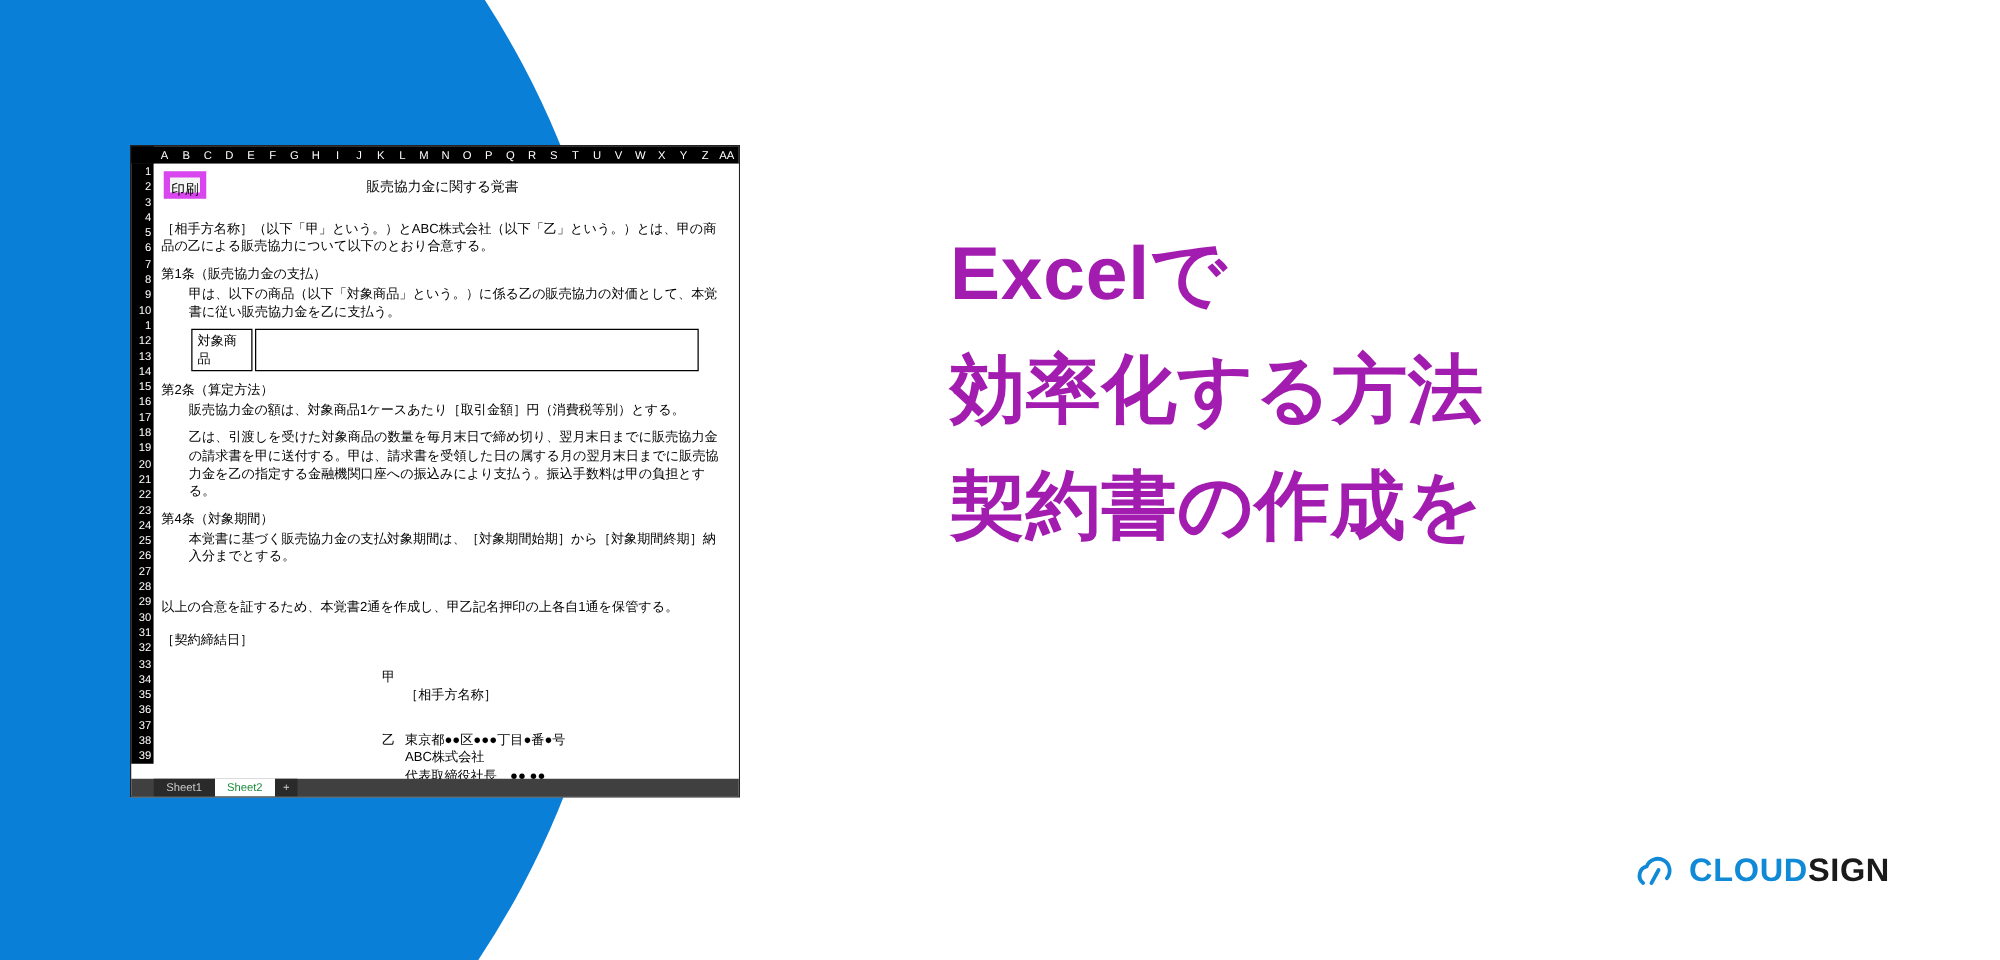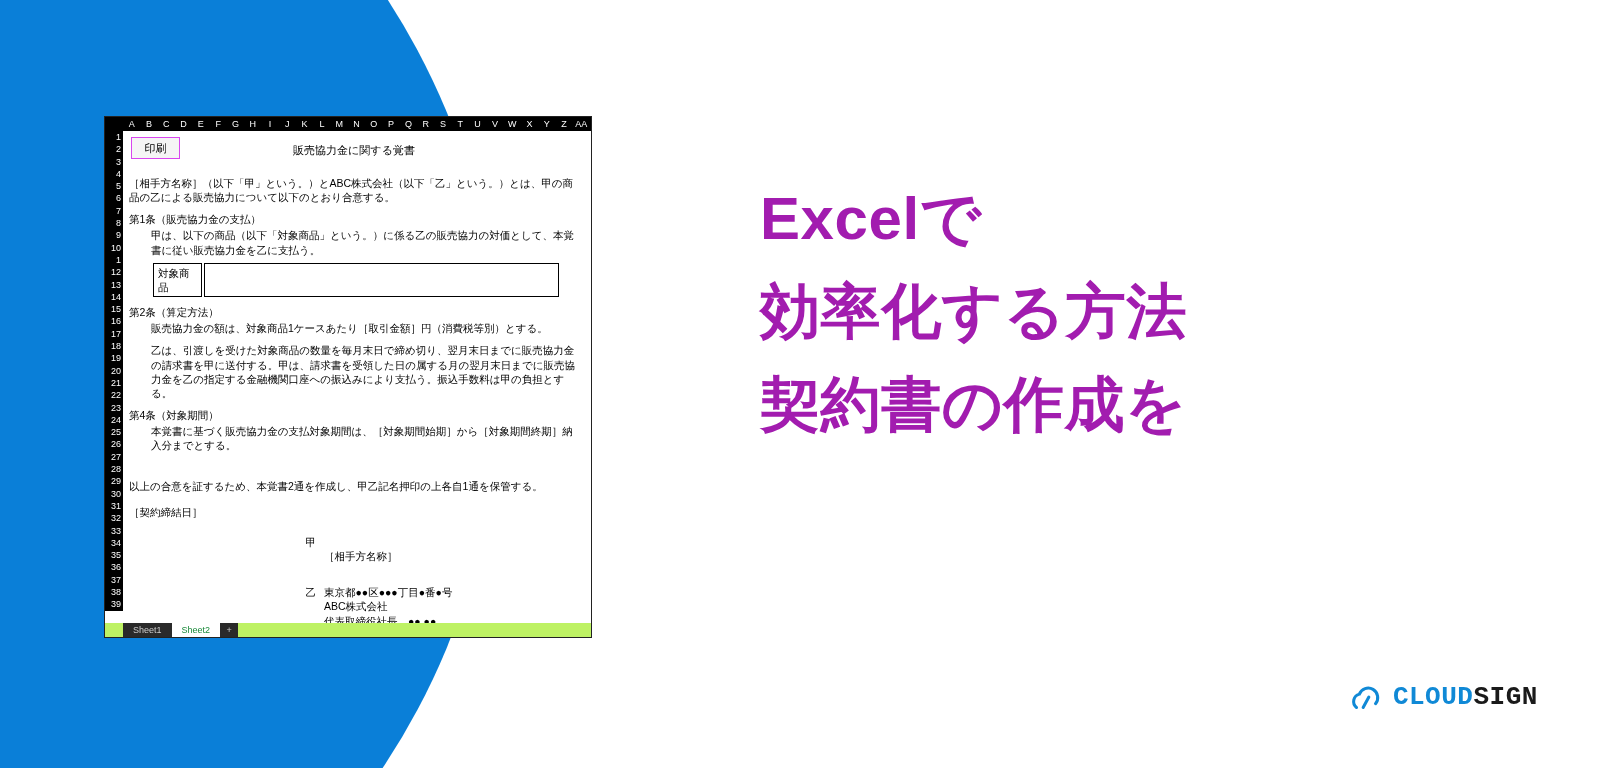--- a/index.html
+++ b/index.html
@@ -6,38 +6,38 @@
   html, body { width: 1600px; height: 768px; overflow: hidden; font-family: "Hiragino Sans", "Meiryo", sans-serif; background: #fff; }
   .bg-blue { position: absolute; left: 0; top: 0; width: 1600px; height: 768px; background: #fff; overflow: hidden; }
   .circle { position: absolute; width: 1400px; height: 1400px; border-radius: 50%; background: #0a7fd8; left: -900px; top: -320px; }
   .excel-window { position: absolute; left: 104px; top: 116px; width: 488px; height: 522px; background: #fff; border: 1px solid #222; font-size: 10px; color: #000; }
   .col-headers { display: flex; background: #000; color: #fff; height: 14px; line-height: 14px; }
   .col-headers .rownum-spacer { width: 18px; background: #000; }
   .col-headers .col { width: 17.3px; text-align: center; font-size: 9px; }
   .row-gutter { position: absolute; left: 0; top: 14px; width: 18px; background: #000; color: #fff; }
   .row-gutter div { height: 12.3px; line-height: 12.3px; text-align: right; padding-right: 2px; font-size: 9px; }
   .sheet { position: absolute; left: 18px; top: 14px; right: 0; bottom: 14px; background: #fff; padding: 4px 12px 4px 6px; font-size: 10.5px; line-height: 1.35; }
-  .print-btn { position: absolute; left: 8px; top: 6px; width: 49px; height: 22px; background: #f5f5f5; border: 1px solid #d946ef; text-align: center; line-height: 20px; font-size: 11px; }
+  .print-btn { position: absolute; left: 8px; top: 6px; width: 34px; height: 22px; background: #f5f5f5; border: 5px solid #d946ef; text-align: center; line-height: 20px; font-size: 11px; }
   .doc-title { text-align: center; font-size: 11px; margin-top: 8px; margin-bottom: 6px; }
   .para { margin: 2px 0; }
   .indent { padding-left: 22px; }
   .target-box { margin: 4px 0 6px 22px; width: 410px; }
   .target-box td { border: 1px solid #000; padding: 2px 4px; font-size: 10.5px; }
   .target-box .lbl { width: 49px; }
   .sig-block { margin-top: 2px; }
   .sig-block .row { display: flex; }
   .sig-block .label { width: 195px; text-align: right; padding-right: 8px; }
   .sig-block .val { }
-  .tabs { position: absolute; left: 0; bottom: 0; right: 0; height: 14px; background: #bef264; display: flex; align-items: center; padding-left: 18px; }
+  .tabs { position: absolute; left: 0; bottom: 0; right: 0; height: 14px; background: #404040; display: flex; align-items: center; padding-left: 18px; }
   .tabs .tab { height: 14px; line-height: 14px; padding: 0 10px; font-size: 9px; }
   .tabs .tab.inactive { background: #2a2a2a; color: #ccc; }
   .tabs .tab.active { background: #fff; color: #1a8a3a; }
   .tabs .tab.plus { background: #2a2a2a; color: #ccc; width: 18px; text-align: center; padding: 0; }
   .headline { position: absolute; left: 760px; top: 172px; font-size: 60px; font-weight: 700; color: #a21caf; line-height: 1.55; letter-spacing: 0.01em; }
-  .logo { position: absolute; right: 62px; bottom: 56px; display: flex; align-items: flex-start; gap: 8px; font-family: Liberation Mono, monospace; }
+  .logo { position: absolute; right: 88px; bottom: 56px; display: flex; align-items: flex-start; gap: 8px; }
   .logo-icon { width: 38px; height: 30px; position: relative; }
   .logo-text { font-size: 26px; font-weight: 700; letter-spacing: 0.02em; color: #1a1a1a; }
   .logo-text .cloud { color: #1089d6; }
 </style>
 </head>
 <body>
 
 <div class="bg-blue">
   <div class="circle"></div>
 

